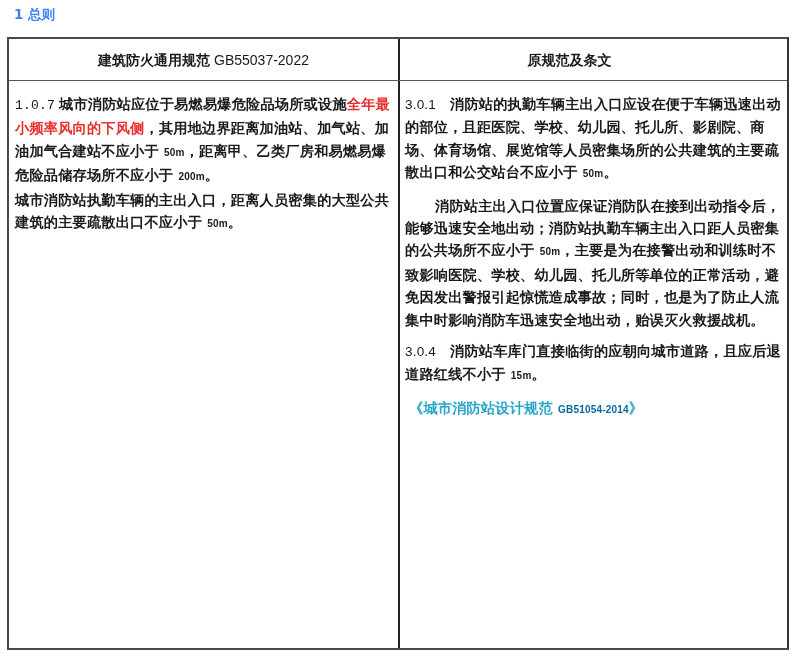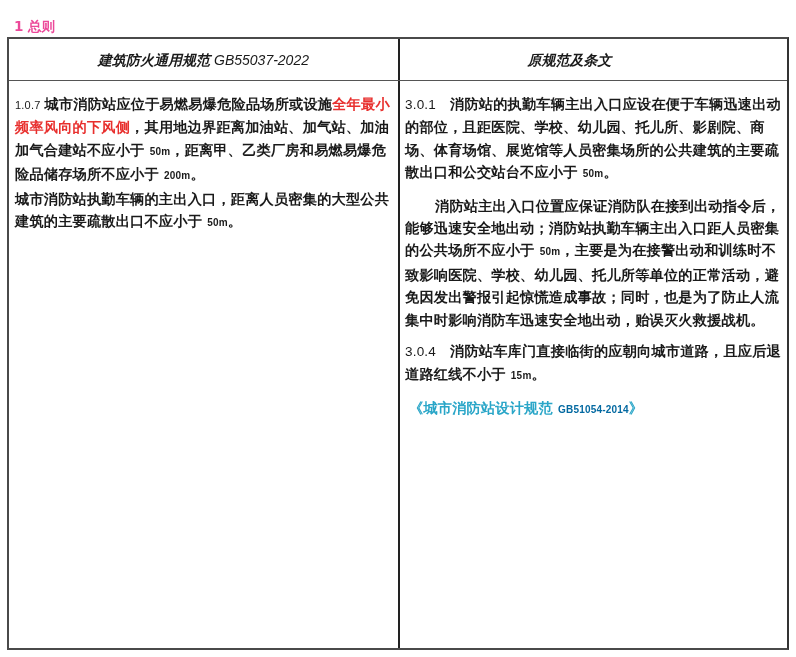--- a/index.html
+++ b/index.html
@@ -11,24 +11,24 @@
       width: 796px;
       height: 657px;
       position: relative;
       overflow: hidden;
       font-family: "DejaVu Sans", "Liberation Sans", sans-serif;
       color: #1a1a1a;
     }
     .section-title {
       position: absolute;
       left: 14px;
-      top: 16px;
+      top: 4px;
       font-size: 13.5px;
       font-weight: bold;
-      color: #ec4899;
+      color: #3b82f6;
       line-height: 20px;
     }
     .table {
       position: absolute;
       left: 7px;
       top: 37px;
       width: 782px;
       height: 613px;
       border: 2px solid #4a4a4a;
       border-right-color: #333;
@@ -53,21 +53,20 @@
     }
     .header-cell {
       position: absolute;
       top: 0;
       height: 42px;
       line-height: 42px;
       text-align: center;
       font-size: 14px;
       font-weight: bold;
       color: #1a1a1a;
-      font-style: italic;
     }
     .header-left { left: 0; width: 389px; }
     .header-right { left: 391px; width: 339px; }
     .header-code {
       font-weight: normal;
       font-family: "Liberation Sans", sans-serif;
       font-size: 14px;
       margin-left: 4px;
     }
 
@@ -98,23 +97,23 @@
       font-weight: bold;
       font-size: 10px;
     }
     .clause-num {
       font-family: "Liberation Sans", sans-serif;
       font-weight: normal;
       font-size: 13.5px;
       margin-right: 14px;
     }
     .clause-num-tight {
-      font-family: Liberation Sans, sans-serif;
+      font-family: Liberation Mono, monospace;
       font-weight: normal;
-      font-size: 11px;
+      font-size: 13px;
       margin-right: 4px;
     }
     .red {
       color: #e8302e;
     }
     .indent {
       text-indent: 30px;
     }
     .source-ref {
       color: #2aa6c8;

